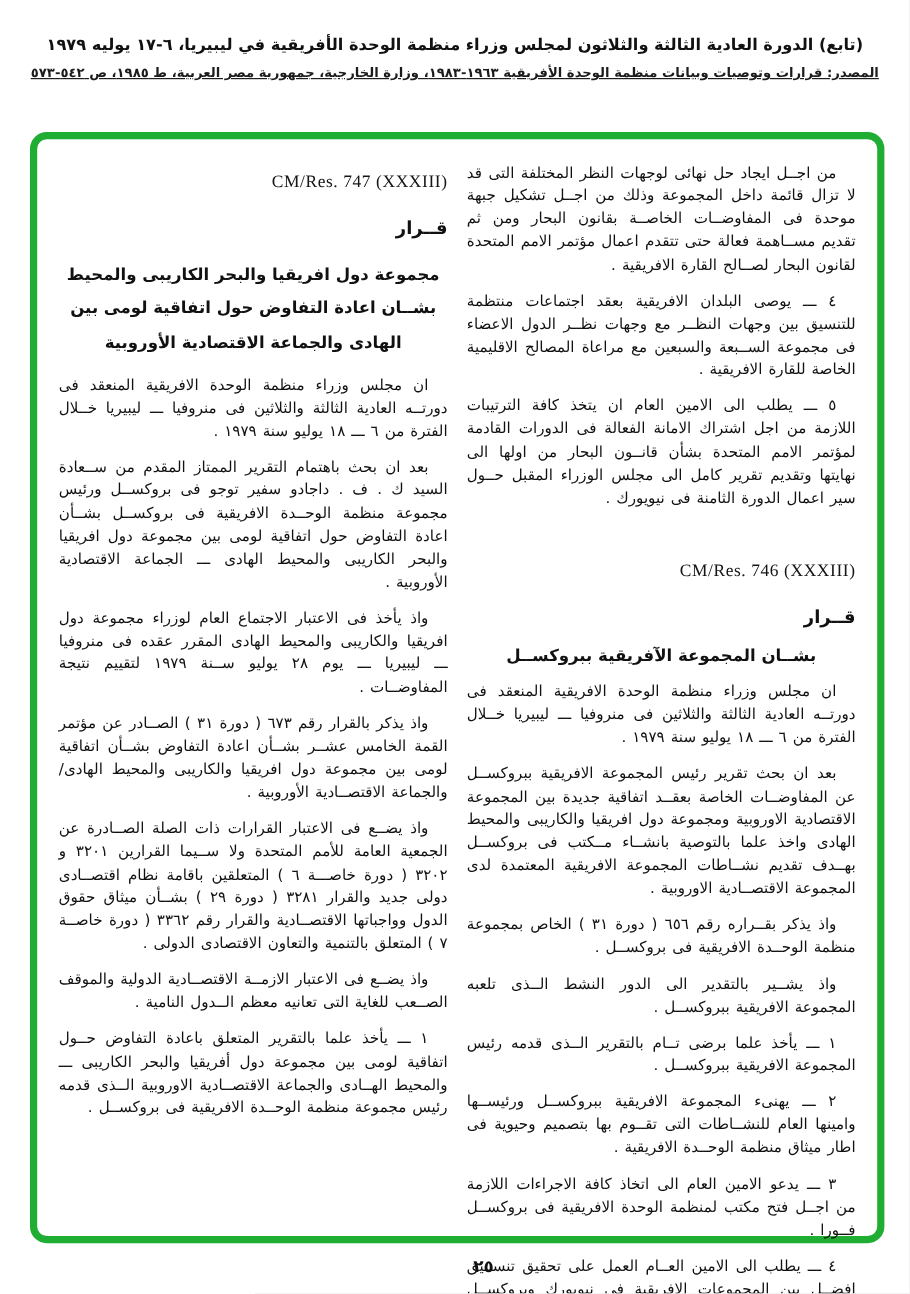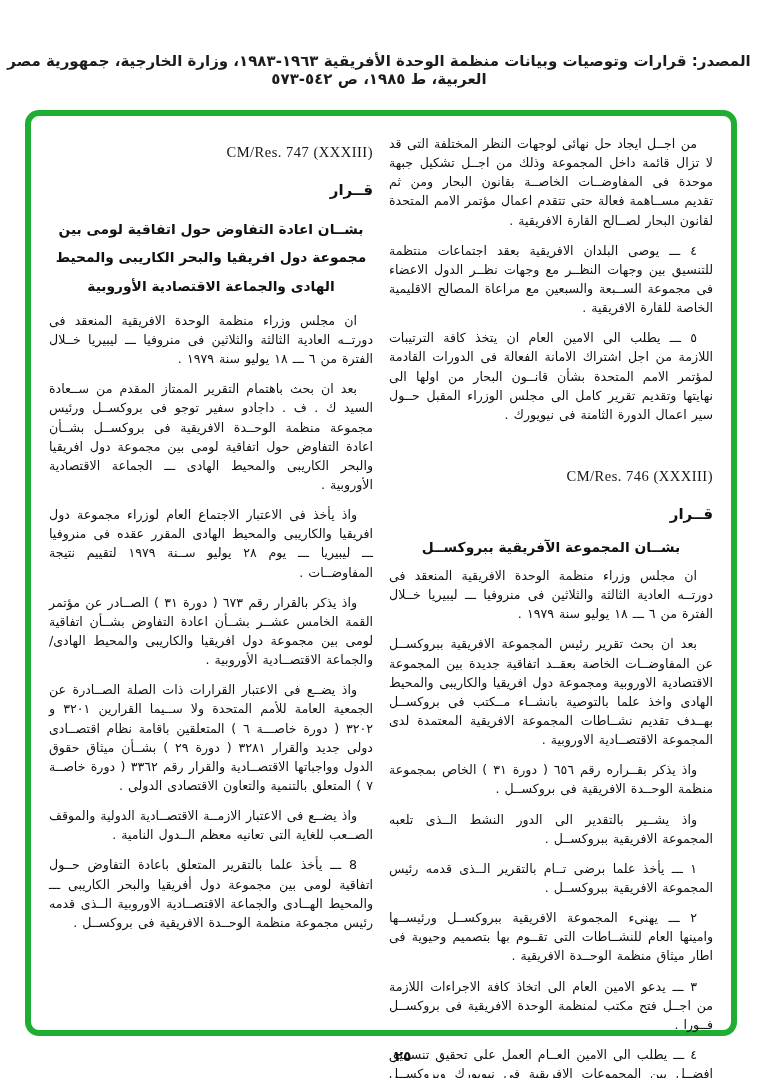--- a/index.html
+++ b/index.html
@@ -19,24 +19,25 @@
     direction: rtl;
     text-align: center;
     padding-top: 30px;
   }
   .header-line1 {
     font-size: 13.5px;
     font-weight: bold;
     letter-spacing: 0.2px;
   }
   .header-line2 {
-    font-size: 15px;
+    font-size: 11px;
     font-weight: bold;
-    margin-top: 22px;
+    margin-top: 8px;
     color: #1c1c1c;
+    text-decoration: underline;
   }
   
   .green-frame {
     position: absolute;
     left: 25px;
     top: 110px;
     width: 712px;
     height: 926px;
     border: 6px solid #1fad33;
     border-radius: 14px;
@@ -105,20 +106,21 @@
     direction: rtl;
     padding-left: 48px;
   }
 </style>
 </head>
 <body>
 
 <div class="page">
 
   <div class="page-header">
+    <div class="header-line1">(تابع) الدورة العادية الثالثة والثلاثون لمجلس وزراء منظمة الوحدة الأفريقية في ليبيريا، ٦-١٧ يوليه ١٩٧٩</div>
     <div class="header-line2">المصدر: قرارات وتوصيات وبيانات منظمة الوحدة الأفريقية ١٩٦٣-١٩٨٣، وزارة الخارجية، جمهورية مصر العربية، ط ١٩٨٥، ص ٥٤٢-٥٧٣</div>
   </div>
 
   <div class="green-frame">
     <div class="columns">
 
       <div class="col">
         <p class="body-par" style="margin-top:2px">من اجــل ايجاد حل نهائى لوجهات النظر المختلفة التى قد لا تزال قائمة داخل المجموعة وذلك من اجــل تشكيل جبهة موحدة فى المفاوضــات الخاصــة بقانون البحار ومن ثم تقديم مســاهمة فعالة حتى تتقدم اعمال مؤتمر الامم المتحدة لقانون البحار لصــالح القارة الافريقية .</p>
         <p class="body-par">٤ ـــ يوصى البلدان الافريقية بعقد اجتماعات منتظمة للتنسيق بين وجهات النظــر مع وجهات نظــر الدول الاعضاء فى مجموعة الســبعة والسبعين مع مراعاة المصالح الاقليمية الخاصة للقارة الافريقية .</p>
         <p class="body-par">٥ ـــ يطلب الى الامين العام ان يتخذ كافة الترتيبات اللازمة من اجل اشتراك الامانة الفعالة فى الدورات القادمة لمؤتمر الامم المتحدة بشأن قانــون البحار من اولها الى نهايتها وتقديم تقرير كامل الى مجلس الوزراء المقبل حــول سير اعمال الدورة الثامنة فى نيويورك .</p>
@@ -134,32 +136,32 @@
         <p class="body-par">١ ـــ يأخذ علما برضى تــام بالتقرير الــذى قدمه رئيس المجموعة الافريقية ببروكســل .</p>
         <p class="body-par">٢ ـــ يهنىء المجموعة الافريقية ببروكســل ورئيســها وامينها العام للنشــاطات التى تقــوم بها بتصميم وحيوية فى اطار ميثاق منظمة الوحــدة الافريقية .</p>
         <p class="body-par">٣ ـــ يدعو الامين العام الى اتخاذ كافة الاجراءات اللازمة من اجــل فتح مكتب لمنظمة الوحدة الافريقية فى بروكســل فــورا .</p>
         <p class="body-par">٤ ـــ يطلب الى الامين العــام العمل على تحقيق تنســيق افضــل بين المجموعات الافريقية فى نيويورك وبروكســل وجنيف مع توفير كل المعونة والوثــائق المطلوبة لها .</p>
       </div>
 
       <div class="col">
         <div class="res-code left-code">CM/Res. 747 (XXXIII)</div>
         <div class="qarar">قــرار</div>
         <div class="res-title">
+          <div>مجموعة دول افريقيا والبحر الكاريبى والمحيط</div>
           <div>بشــان اعادة التفاوض حول اتفاقية لومى بين</div>
-          <div>مجموعة دول افريقيا والبحر الكاريبى والمحيط</div>
           <div>الهادى والجماعة الاقتصادية الأوروبية</div>
         </div>
 
         <p class="body-par mt-title">ان مجلس وزراء منظمة الوحدة الافريقية المنعقد فى دورتــه العادية الثالثة والثلاثين فى منروفيا ـــ ليبيريا خــلال الفترة من ٦ ـــ ١٨ يوليو سنة ١٩٧٩ .</p>
         <p class="body-par">بعد ان بحث باهتمام التقرير الممتاز المقدم من ســعادة السيد ك . ف . داجادو سفير توجو فى بروكســل ورئيس مجموعة منظمة الوحــدة الافريقية فى بروكســل بشــأن اعادة التفاوض حول اتفاقية لومى بين مجموعة دول افريقيا والبحر الكاريبى والمحيط الهادى ـــ الجماعة الاقتصادية الأوروبية .</p>
         <p class="body-par">واذ يأخذ فى الاعتبار الاجتماع العام لوزراء مجموعة دول افريقيا والكاريبى والمحيط الهادى المقرر عقده فى منروفيا ـــ ليبيريا ـــ يوم ٢٨ يوليو ســنة ١٩٧٩ لتقييم نتيجة المفاوضــات .</p>
         <p class="body-par">واذ يذكر بالقرار رقم ٦٧٣ ( دورة ٣١ ) الصــادر عن مؤتمر القمة الخامس عشــر بشــأن اعادة التفاوض بشــأن اتفاقية لومى بين مجموعة دول افريقيا والكاريبى والمحيط الهادى/والجماعة الاقتصــادية الأوروبية .</p>
         <p class="body-par">واذ يضــع فى الاعتبار القرارات ذات الصلة الصــادرة عن الجمعية العامة للأمم المتحدة ولا ســيما القرارين ٣٢٠١ و ٣٢٠٢ ( دورة خاصـــة ٦ ) المتعلقين باقامة نظام اقتصــادى دولى جديد والقرار ٣٢٨١ ( دورة ٢٩ ) بشــأن ميثاق حقوق الدول وواجباتها الاقتصــادية والقرار رقم ٣٣٦٢ ( دورة خاصــة ٧ ) المتعلق بالتنمية والتعاون الاقتصادى الدولى .</p>
         <p class="body-par">واذ يضــع فى الاعتبار الازمــة الاقتصــادية الدولية والموقف الصــعب للغاية التى تعانيه معظم الــدول النامية .</p>
-        <p class="body-par">8 ـــ يأخذ علما بالتقرير المتعلق باعادة التفاوض حــول اتفاقية لومى بين مجموعة دول أفريقيا والبحر الكاريبى ـــ والمحيط الهــادى والجماعة الاقتصــادية الاوروبية الــذى قدمه رئيس مجموعة منظمة الوحــدة الافريقية فى بروكســل .</p>
+        <p class="body-par">١ ـــ يأخذ علما بالتقرير المتعلق باعادة التفاوض حــول اتفاقية لومى بين مجموعة دول أفريقيا والبحر الكاريبى ـــ والمحيط الهــادى والجماعة الاقتصــادية الاوروبية الــذى قدمه رئيس مجموعة منظمة الوحــدة الافريقية فى بروكســل .</p>
       </div>
 
     </div>
   </div>
 
   <div class="page-number">٢٥</div>
 
 </div>
 
 </body></html>

